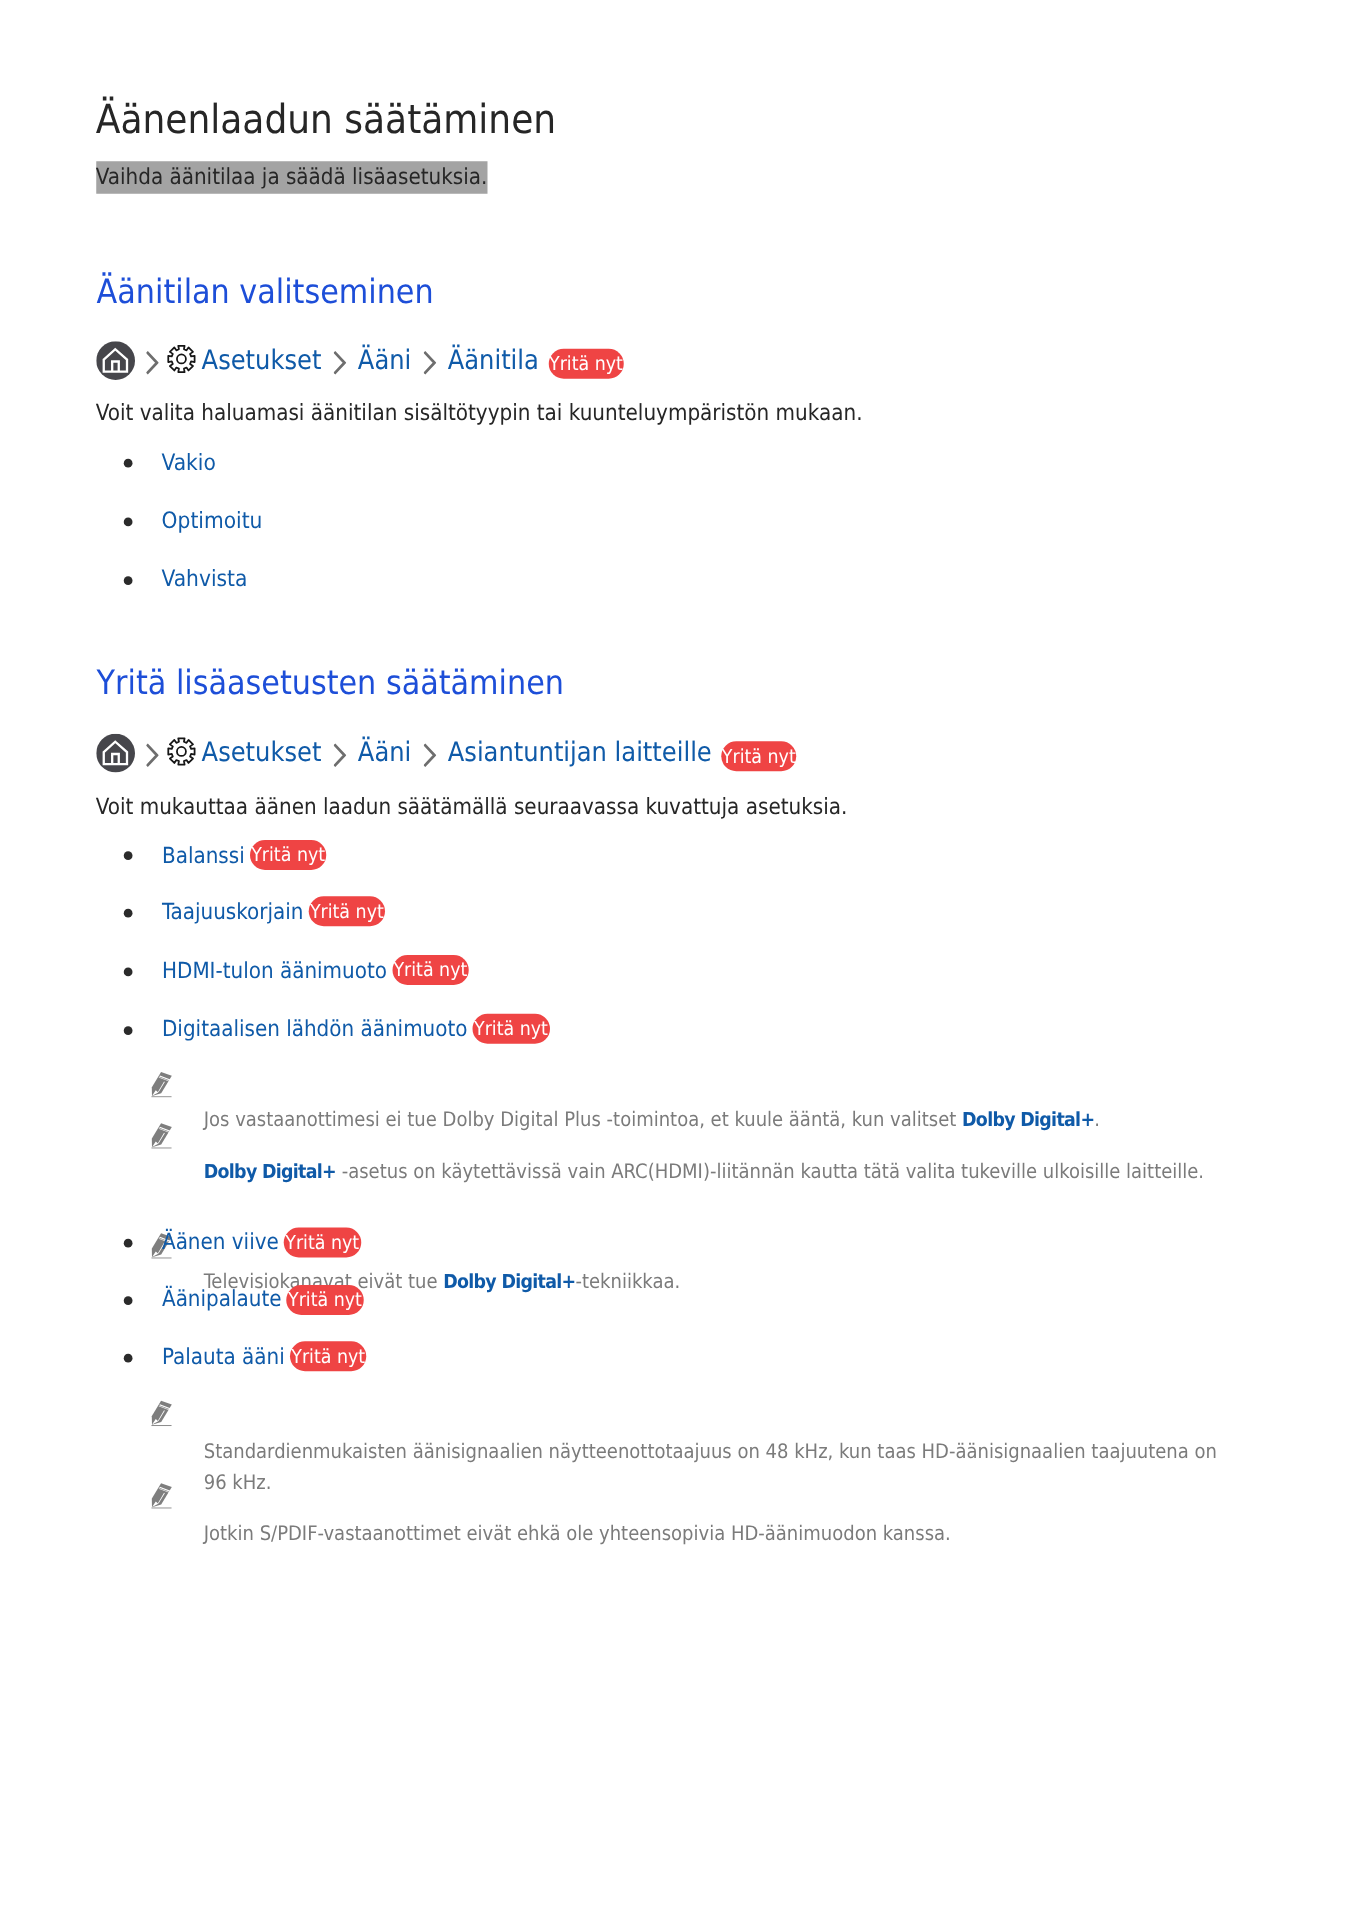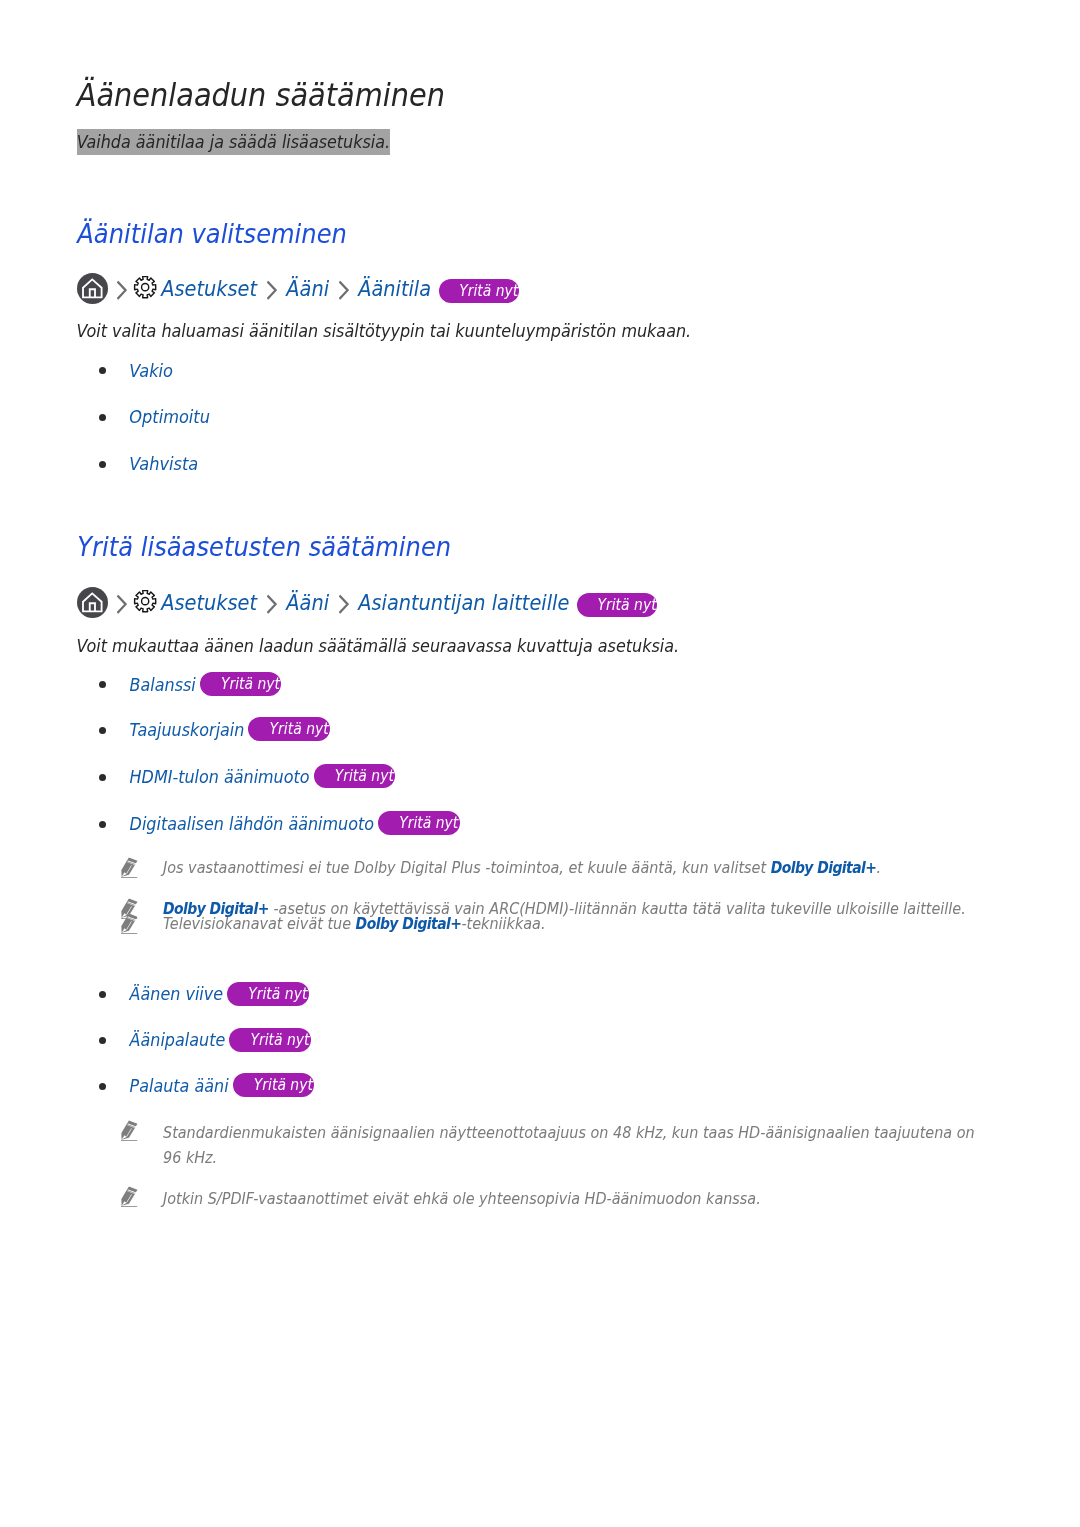--- a/index.html
+++ b/index.html
@@ -1,46 +1,46 @@
 <!DOCTYPE html>
 <html><head>
 <meta charset="utf-8">
 <title>Manual page</title>
 <style>
   html,body{margin:0;padding:0;}
   body{width:1080px;height:1527px;background:#ffffff;
        font-family:"DejaVu Sans Condensed","DejaVu Sans",sans-serif;
        -webkit-font-smoothing:antialiased;}
-  .page{position:relative;width:1080px;height:1246px;overflow:hidden;background:#fff;font-style:italic;}
+  .page{position:relative;width:1080px;height:1246px;overflow:hidden;background:#fff;}
 
   .abs{position:absolute;white-space:nowrap;}
 
   .h1{left:76.7px;top:76px;font-size:32px;line-height:38px;color:#262626;}
   .lead{left:76.7px;top:128.8px;font-size:17.75px;line-height:26px;color:#262626;background:#a3a3a3;}
   .h2{left:77.3px;font-size:26.9px;line-height:32px;color:#1d4ed8;}
 
   .crumbs{left:76px;height:30px;display:flex;align-items:center;}
   .crumb-home{width:31px;height:31px;display:block;margin-left:0.8px;}
   .crumb-sep{margin:0 9.6px;display:block;}
   .crumb-gear{width:24.3px;height:24.3px;display:block;margin-left:-3.8px;margin-right:3.8px;position:relative;top:-0.6px;}
   .crumb-text{font-size:21.5px;color:#0f5aa8;}
 
   .para{font-size:17.8px;line-height:26px;color:#262626;}
 
   .bullet{position:absolute;width:7px;height:7px;border-radius:50%;background:#2b2b2b;}
 
   .link1{font-size:18px;color:#0f5aa8;}
   .link2{font-size:17.75px;color:#0f5aa8;}
 
-  .badge{display:inline-block;position:relative;background:#a21caf;border-radius:12px;
-         color:#ffffff;text-align:center;vertical-align:middle;overflow:visible;padding-left:20px;}
+  .badge{display:inline-block;position:relative;background:#ef4444;border-radius:12px;
+         color:#ffffff;text-align:center;vertical-align:middle;overflow:visible;}
   .badge-lg{width:60.3px;height:24px;line-height:24px;font-size:15.5px;margin-left:7.5px;position:relative;top:2.7px;}
   .badge-sm{width:61.5px;height:24px;line-height:24px;font-size:15.5px;margin-left:4px;position:relative;top:-0.5px;}
 
-  .note{font-size:16px;line-height:25px;color:#7b7b7b;}
+  .note{font-size:16px;line-height:25px;color:#7b7b7b;margin-top:28px;}
   .noteblue{color:#0f5aa8;font-weight:bold;font-size:15.5px;letter-spacing:-0.55px;}
 
   .l2row{display:flex;align-items:center;}
   .noterow{display:block;position:absolute;}
   .noterow-wrap{white-space:normal;width:872px;}
   .pencilwrap{display:block;position:absolute;left:0.2px;top:0;width:17.2px;height:21.1px;}
   .notetext{display:block;line-height:25px;margin-left:42px;}
   .notetext.has-b{position:relative;top:-2px;}
   .notetext > span{line-height:25px;}
 
@@ -175,21 +175,21 @@
     <span class="pencilwrap"><svg viewBox="0 0 16 19.6" width="17.2" height="21.1">
           <path d="M7.3 0.5 L15.3 3.4 L7.4 16.4 L0.55 18.35 L0.35 12.0 Z" fill="#7e7e7e"></path>
           <path d="M6.45 3.2 L14.3 6.05 L13.85 6.8 L6.0 3.95 Z" fill="#ffffff"></path>
           <path d="M5.75 4.35 L13.6 7.2 L13.4 7.55 L5.55 4.7 Z" fill="#ffffff"></path>
           <path d="M9.55 7.7 L10.1 7.9 L5.45 15.55 L4.95 15.35 Z" fill="#ffffff"></path>
           <path d="M0.62 18.25 L3.35 14.2 L5.25 15.85 Z" fill="#ffffff"></path>
           <rect x="0" y="18.6" width="15.1" height="0.82" fill="#8e8e8e"></rect>
         </svg></span>
     <span class="note notetext has-b"><span class="noteblue">Dolby Digital+</span><span> -asetus on käytettävissä vain ARC(HDMI)-liitännän kautta tätä valita tukeville ulkoisille laitteille.</span></span>
   </div>
-  <div class="abs noterow" style="left:121px;top:913px">
+  <div class="abs noterow" style="left:121px;top:986px">
     <span class="pencilwrap"><svg viewBox="0 0 16 19.6" width="17.2" height="21.1">
           <path d="M7.3 0.5 L15.3 3.4 L7.4 16.4 L0.55 18.35 L0.35 12.0 Z" fill="#7e7e7e"></path>
           <path d="M6.45 3.2 L14.3 6.05 L13.85 6.8 L6.0 3.95 Z" fill="#ffffff"></path>
           <path d="M5.75 4.35 L13.6 7.2 L13.4 7.55 L5.55 4.7 Z" fill="#ffffff"></path>
           <path d="M9.55 7.7 L10.1 7.9 L5.45 15.55 L4.95 15.35 Z" fill="#ffffff"></path>
           <path d="M0.62 18.25 L3.35 14.2 L5.25 15.85 Z" fill="#ffffff"></path>
           <rect x="0" y="18.6" width="15.1" height="0.82" fill="#8e8e8e"></rect>
         </svg></span>
     <span class="note notetext has-b"><span>Televisiokanavat eivät tue </span><span class="noteblue">Dolby Digital+</span><span>-tekniikkaa.</span></span>
   </div>

